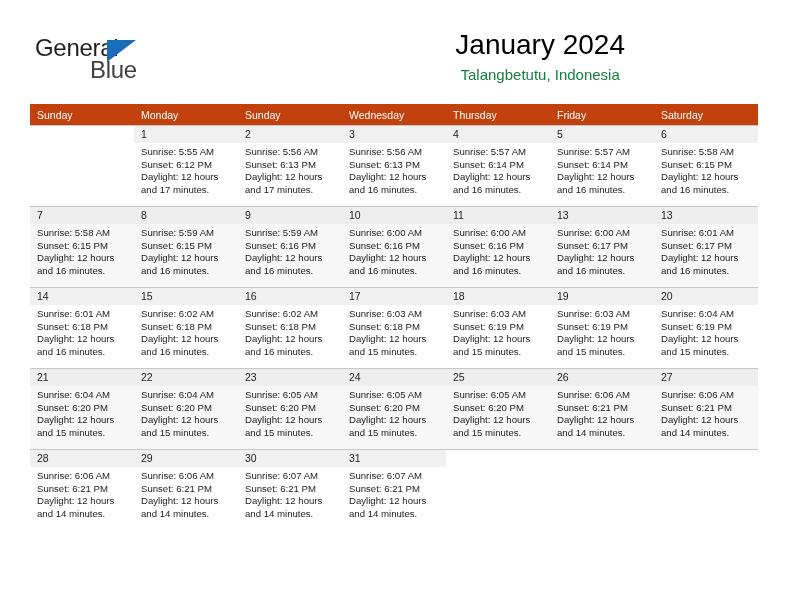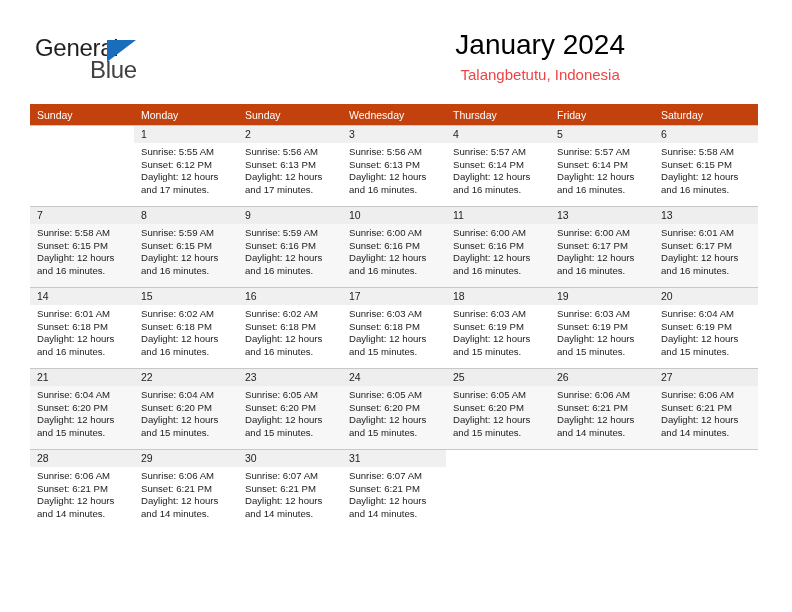--- a/index.html
+++ b/index.html
@@ -70,21 +70,21 @@
     text-align: center;
   }
   .cal-title {
     font-size: 28px;
     color: #000000;
     line-height: 34px;
     white-space: nowrap;
   }
   .cal-subtitle {
     font-size: 15px;
-    color: #ef4444;
+    color: #15803d;
     line-height: 22px;
     margin-top: 2px;
     white-space: nowrap;
   }
 
   
   .calendar {
     position: absolute;
     left: 30px;
     top: 104px;

